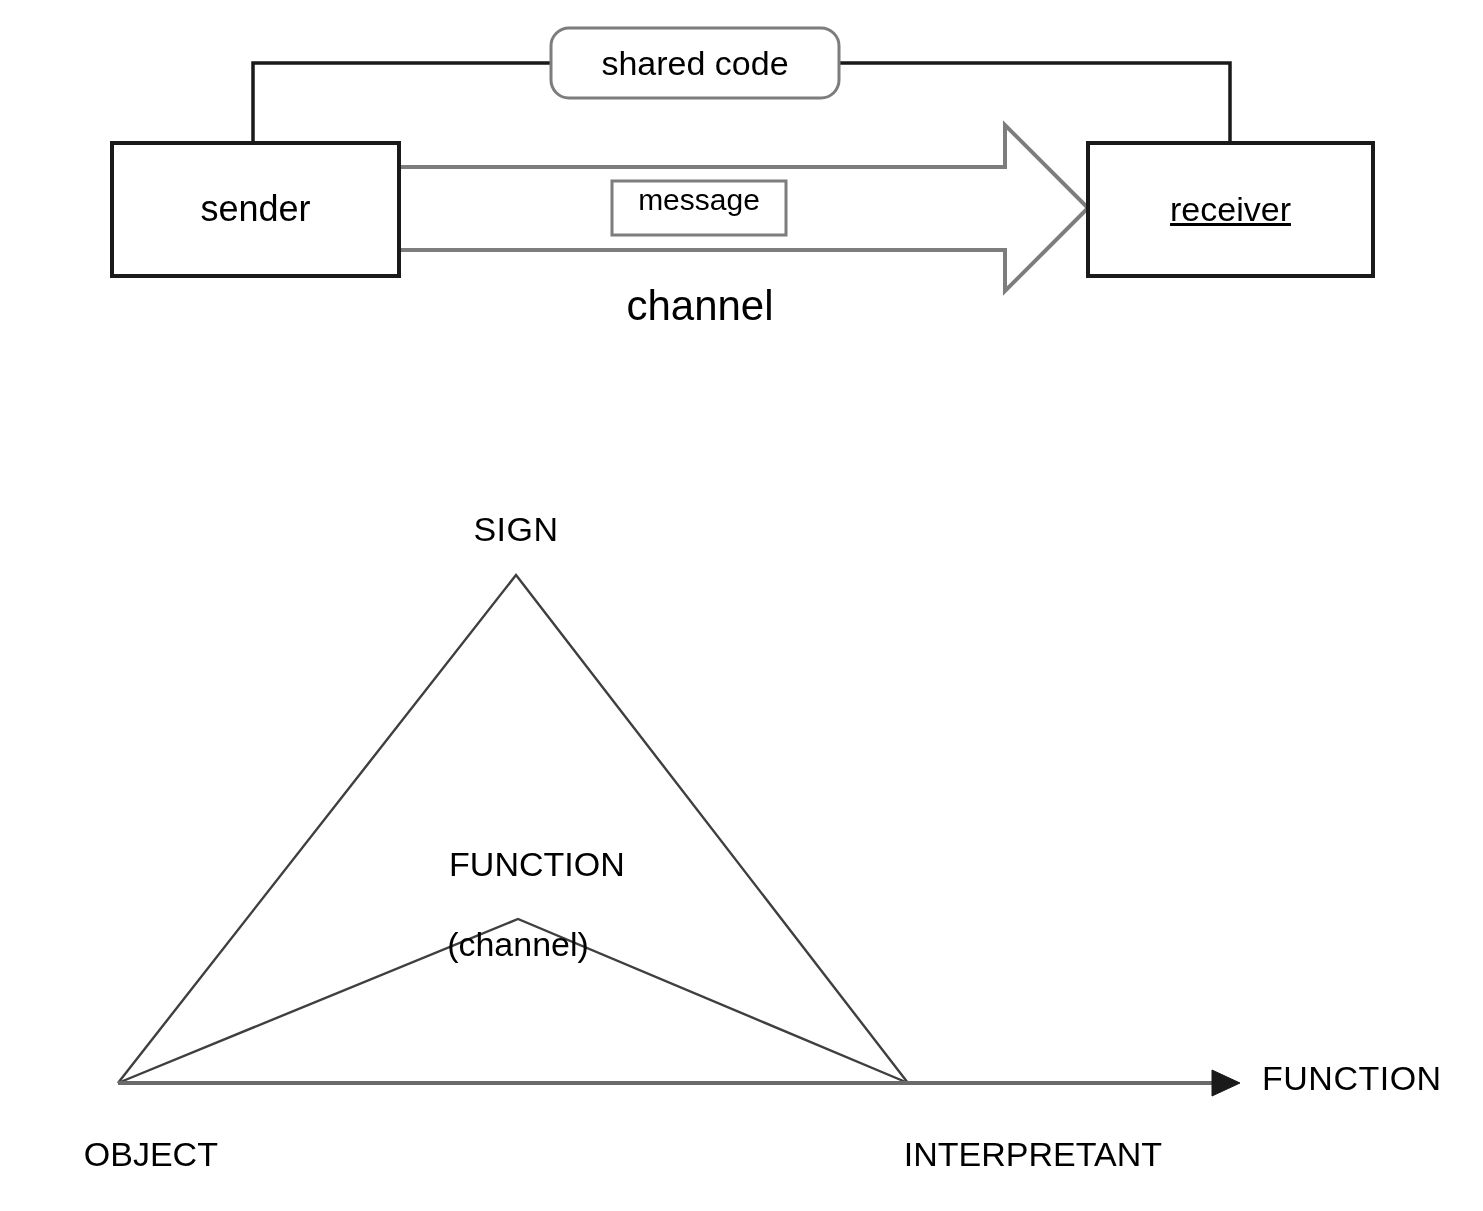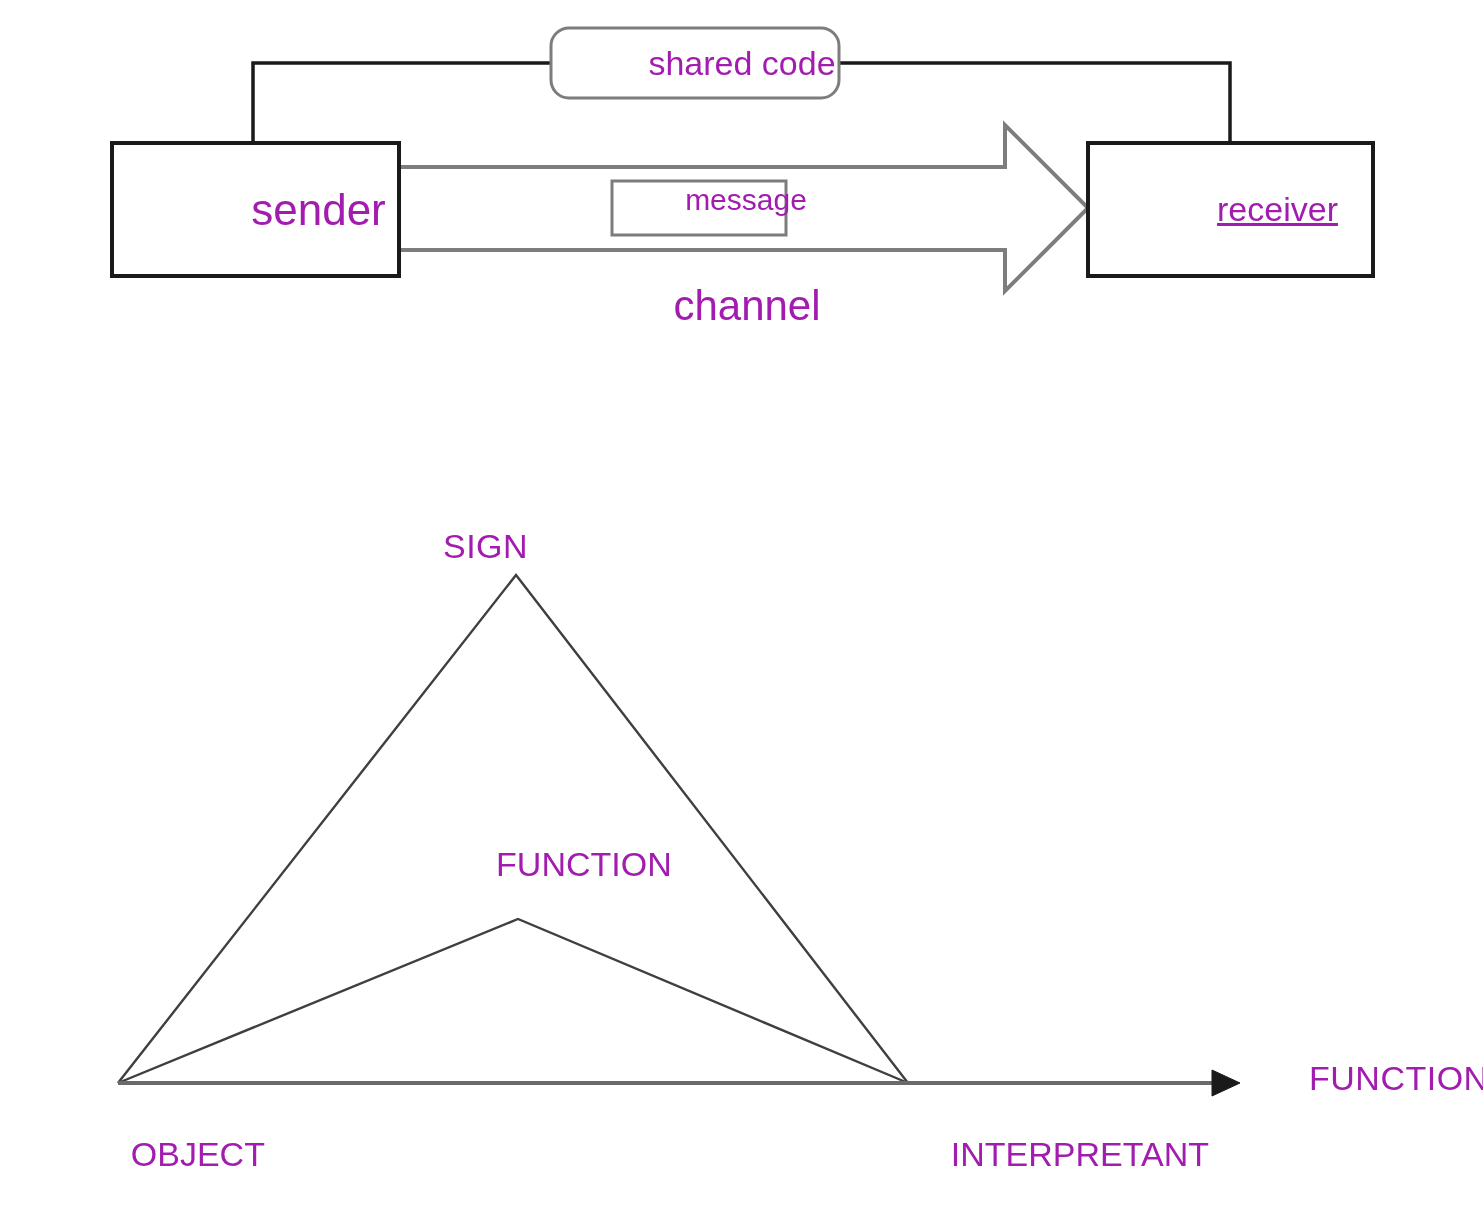--- a/index.html
+++ b/index.html
@@ -19,37 +19,36 @@
   }
   #canvas svg {
     position: absolute;
     top: 0;
     left: 0;
     width: 1483px;
     height: 1211px;
   }
   .lbl {
     position: absolute;
-    color: #a21caf;
+    color: #000000;
     white-space: pre;
     line-height: 1.18;
-    margin-left: 47px;
   }
   
   #lbl-shared-code {
     left: 551px; top: 28px;
     width: 288px; height: 70px;
     display: flex; align-items: center; justify-content: center;
     font-size: 34px;
   }
   #lbl-sender {
-    left: 128px; top: 143px;
+    left: 112px; top: 143px;
     width: 287px; height: 133px;
     display: flex; align-items: center; justify-content: center;
-    font-size: 44px;
+    font-size: 36px;
   }
   #lbl-receiver {
     left: 1088px; top: 143px;
     width: 285px; height: 133px;
     display: flex; align-items: center; justify-content: center;
     font-size: 34px;
     text-decoration: underline;
   }
   #lbl-message {
     left: 612px; top: 181px;
@@ -58,22 +57,23 @@
     font-size: 30px;
   }
   #lbl-channel {
     left: 560px; top: 281px;
     width: 280px;
     text-align: center;
     font-size: 42px;
   }
   
   #lbl-sign {
-    left: 396px; top: 526px;
+    left: 396px; top: 509px;
     width: 240px;
+    text-align: center;
     font-size: 34px;
     letter-spacing: 0.5px;
   }
   #lbl-mechanism {
     left: 338px; top: 804px;
     width: 360px;
     text-align: center;
     font-size: 34px;
   }
   #lbl-mechanism .line2 { display: block; }
@@ -128,20 +128,21 @@
   <div class="lbl" id="lbl-receiver">receiver</div>
 
   <div class="lbl" id="lbl-message">message</div>
 
   <div class="lbl" id="lbl-channel">channel</div>
 
   <div class="lbl" id="lbl-sign">SIGN</div>
 
   <div class="lbl" id="lbl-mechanism">
     <span class="line1">FUNCTION</span>
+    <span class="line2">(channel)</span>
   </div>
 
   <div class="lbl" id="lbl-object">
     <span class="line1">OBJECT</span>
     
   </div>
 
   <div class="lbl" id="lbl-interpretant">
     <span class="line1">INTERPRETANT</span>
     

